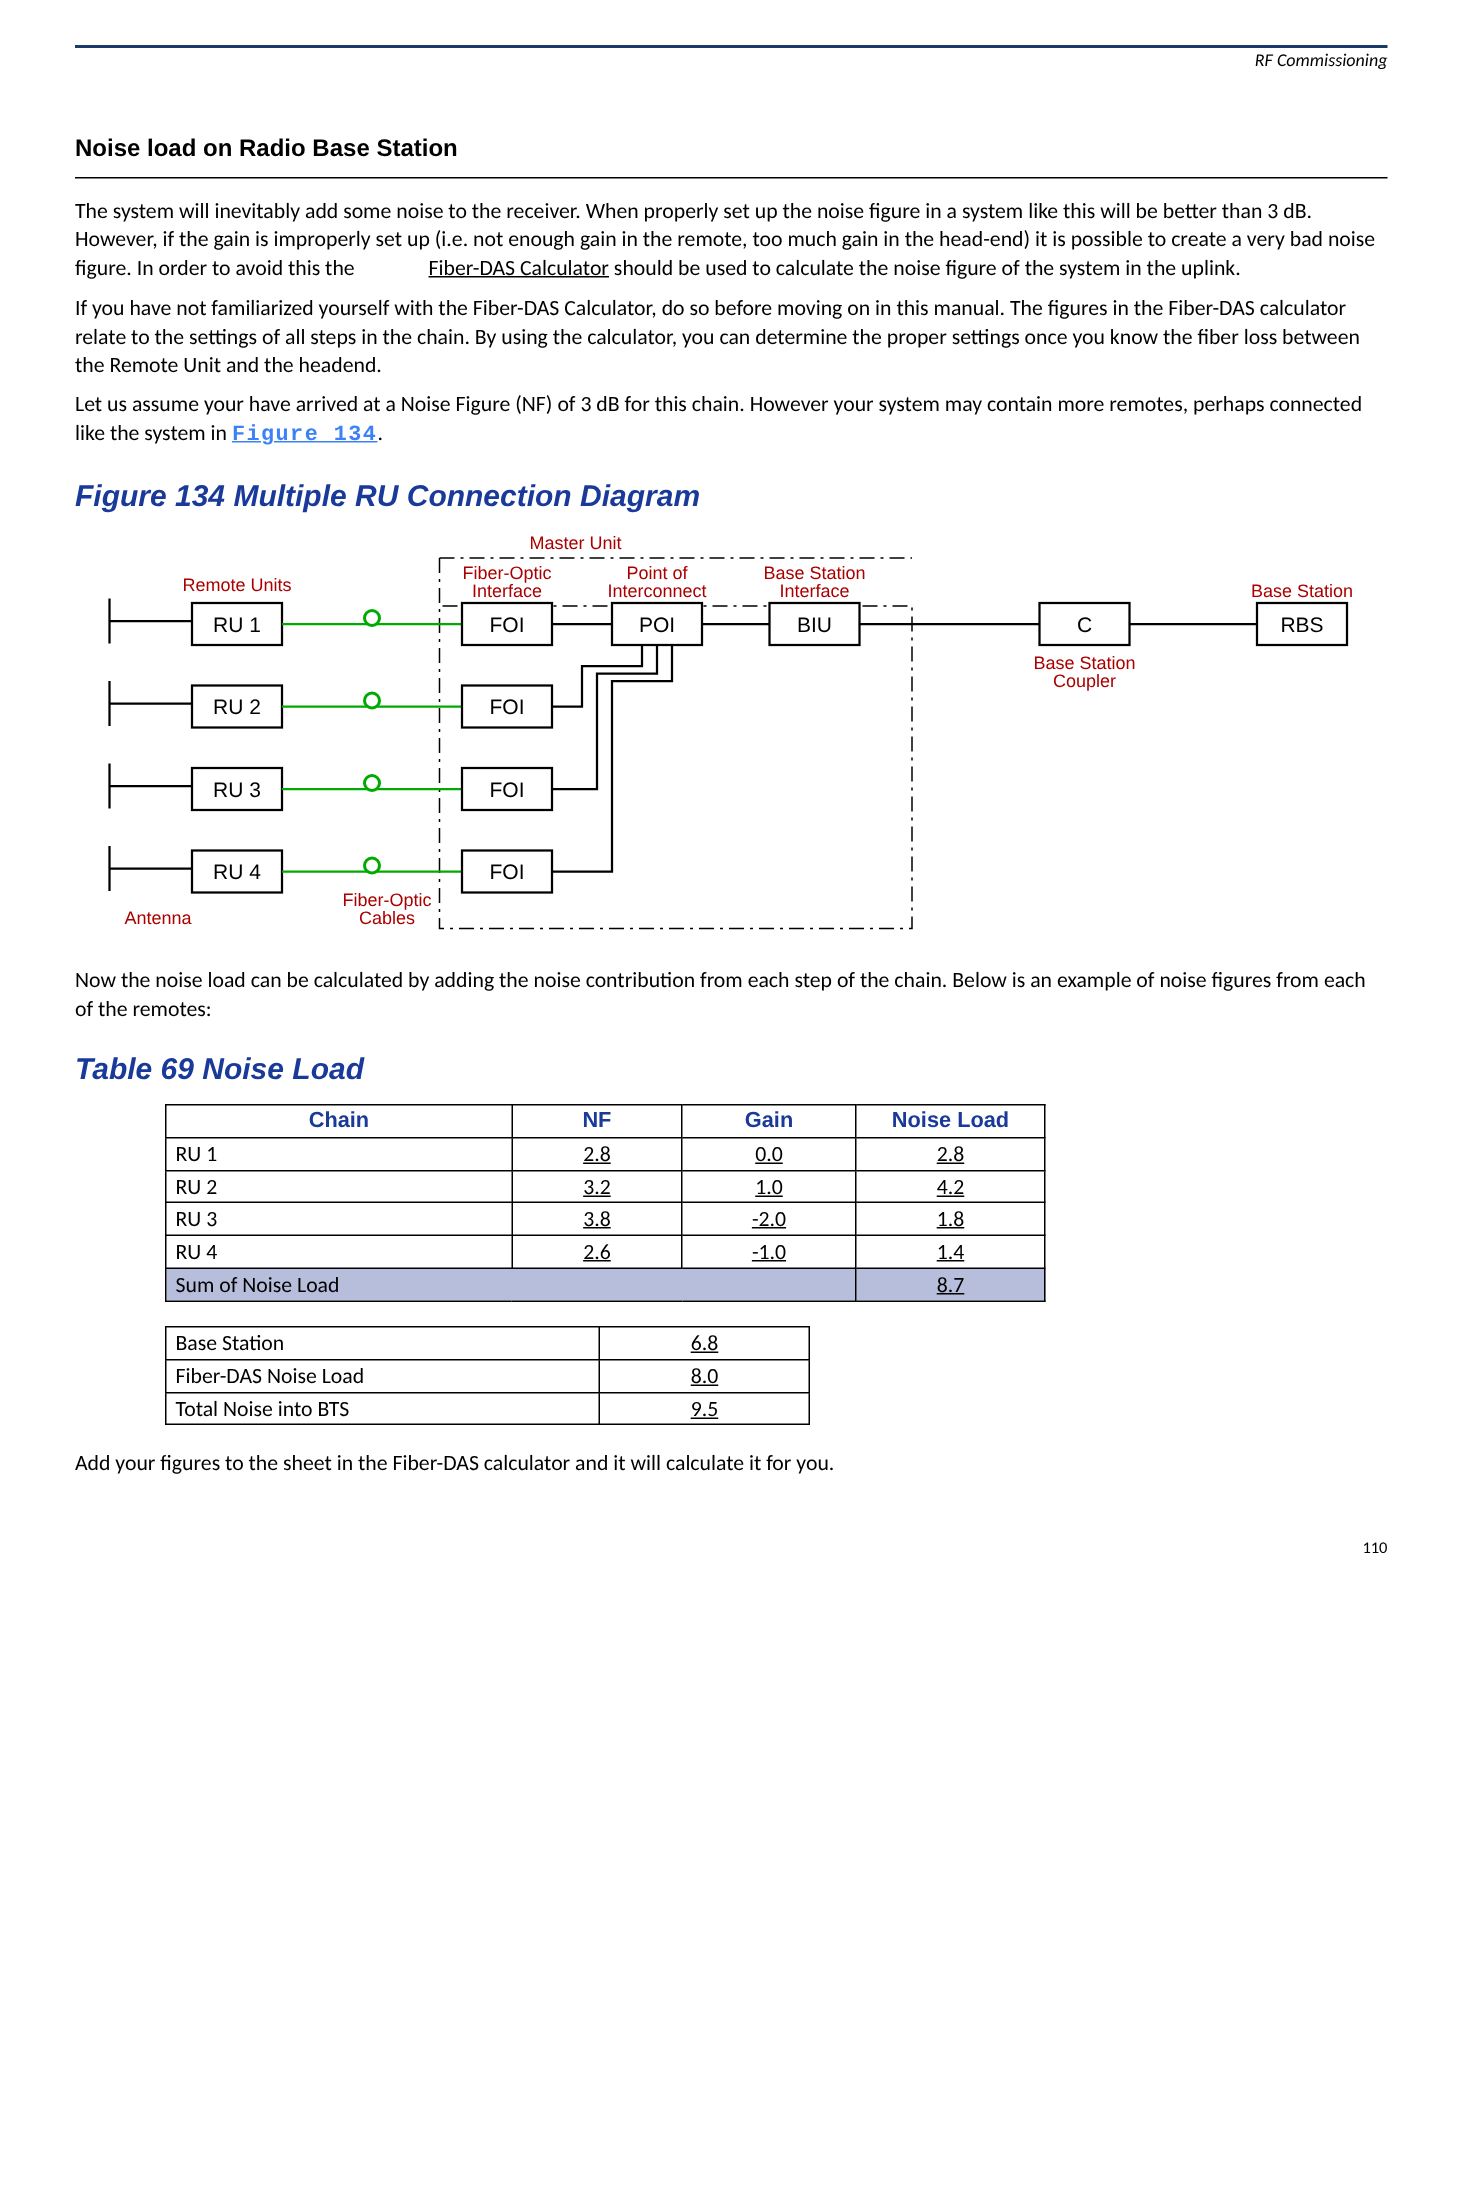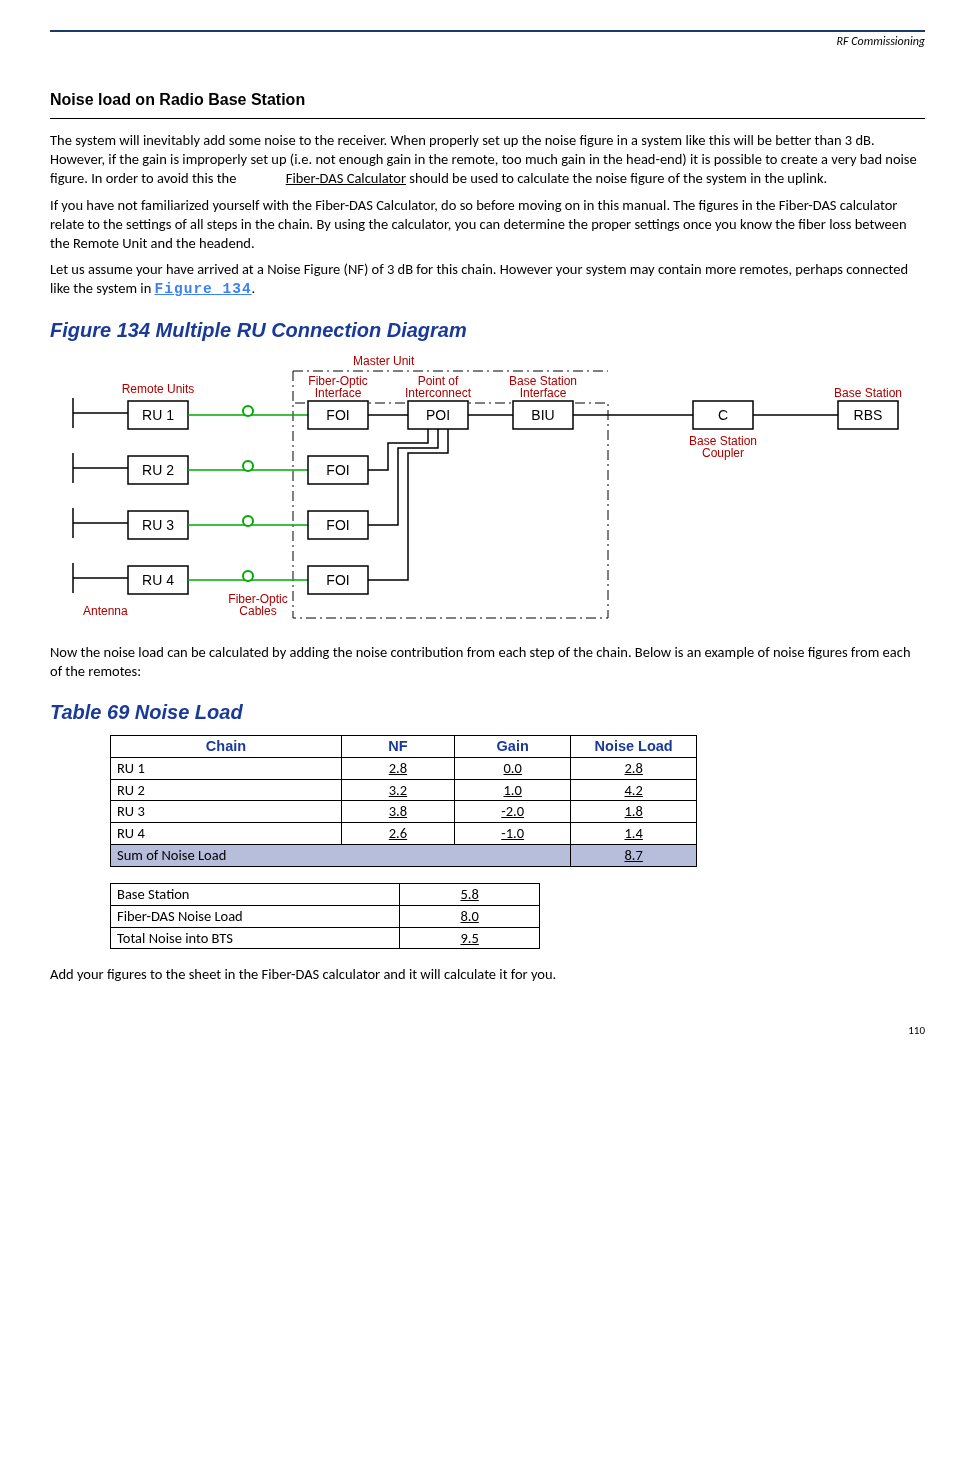--- a/index.html
+++ b/index.html
@@ -255,21 +255,21 @@
     </table>
 
 <table class="data" style="width:430px;">
   <colgroup>
         <col style="width:290px">
         <col style="width:140px">
       </colgroup>
   <tbody>
         <tr>
     <td class="left">Base Station</td>
-    <td class="center">5.8</td>
+    <td class="center">6.8</td>
   </tr>
   <tr>
     <td class="left">Fiber-DAS Noise Load</td>
     <td class="center">8.0</td>
   </tr>
   <tr>
     <td class="left">Total Noise into BTS</td>
     <td class="center">9.5</td>
   </tr>
 </tbody>

